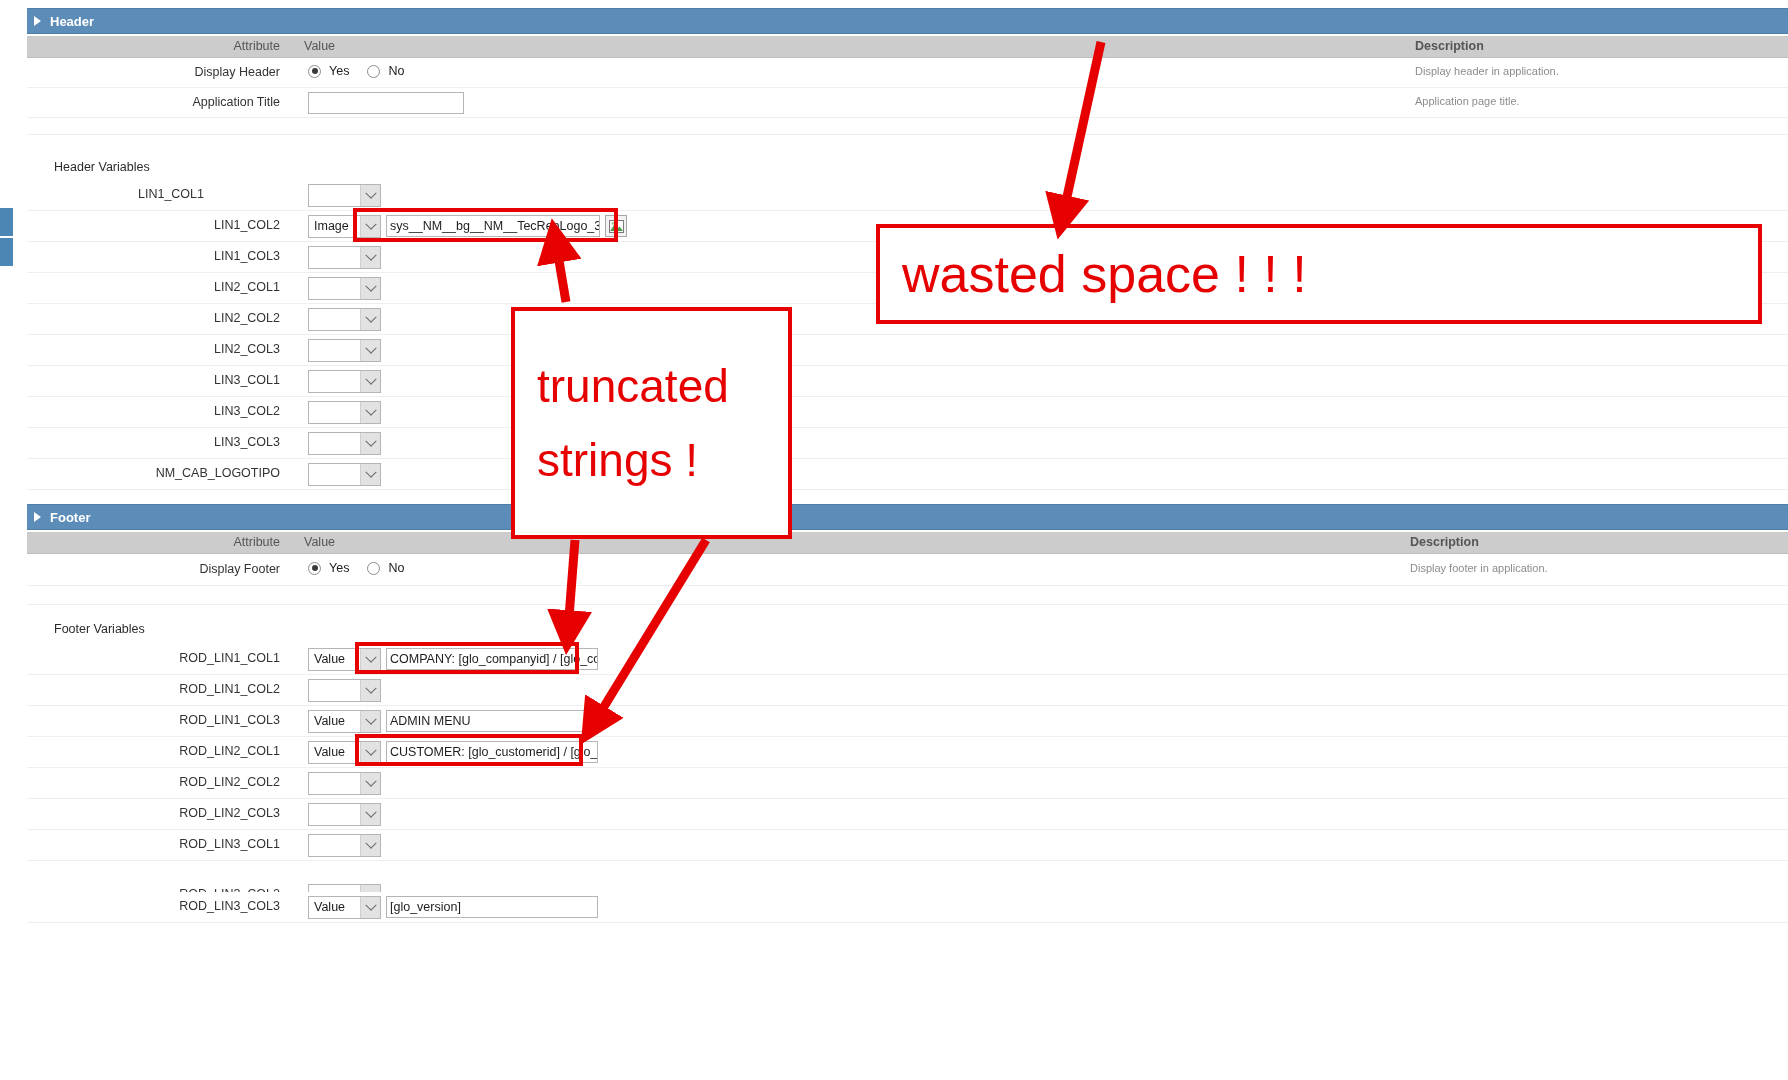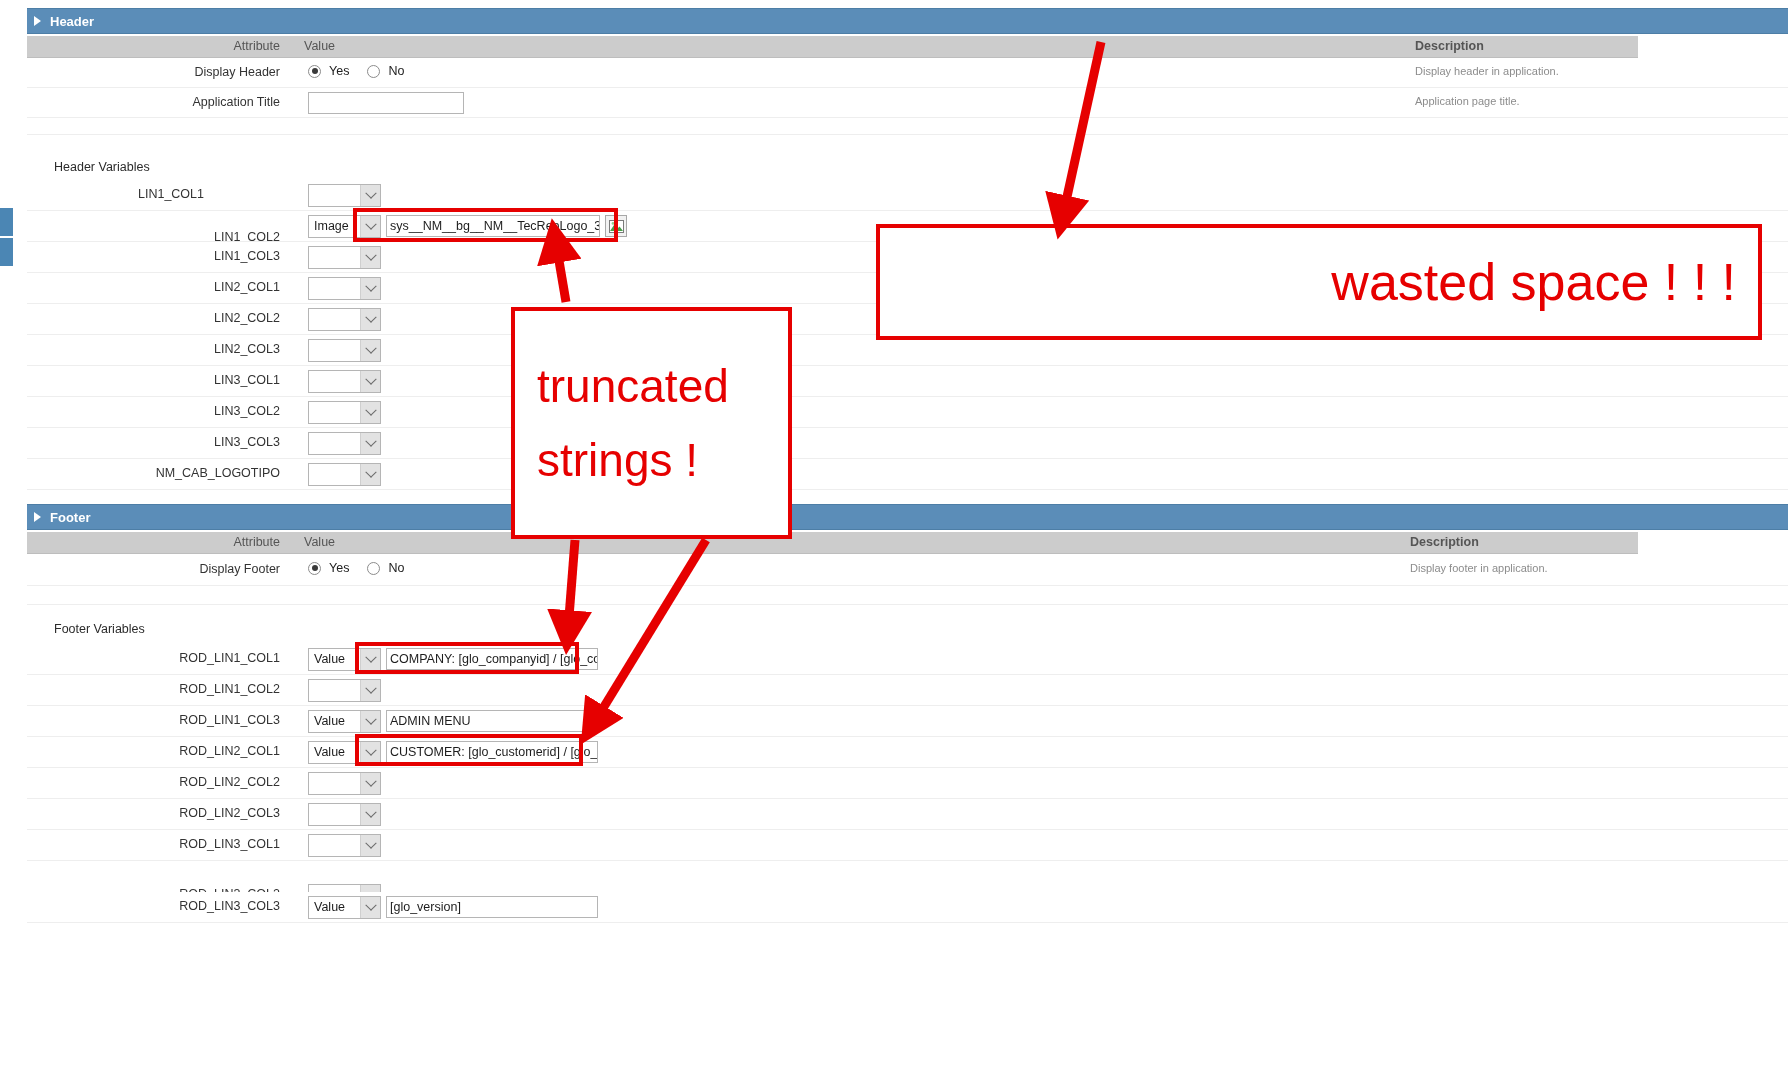--- a/index.html
+++ b/index.html
@@ -65,21 +65,21 @@
   .section-bar .title {
     color: #ffffff;
     font-size: 13px;
     font-weight: bold;
   }
 
   
   .table-head {
     position: absolute;
     left: 0;
-    width: 1611px;
+    width: 1761px;
     height: 22px;
     background: #cccccc;
     border-bottom: 1px solid #bdbdbd;
     box-sizing: border-box;
   }
   .th {
     position: absolute;
     top: 3px;
     font-size: 12.5px;
     color: #555555;
@@ -301,21 +301,21 @@
         <div class="row" style="top: 180px; height: 31px;">
           <span class="label" style="top: 7px; text-align: center;">LIN1_COL1</span>
           <span class="select" style="left: 281px; top: 4px;">
             <span class="sel-text"></span>
             <span class="sel-arrow">
               <i></i>
             </span>
           </span>
         </div>
         <div class="row" style="top: 211px; height: 31px;">
-          <span class="label" style="top: 7px; margin-top: 12px;">LIN1_COL2</span>
+          <span class="label" style="top: 7px;">LIN1_COL2</span>
           <span class="select" style="left: 281px; top: 4px;">
             <span class="sel-text">Image</span>
             <span class="sel-arrow">
               <i></i>
             </span>
           </span>
           <span class="text-input" style="left: 359px; top: 4px; width: 214px;">sys__NM__bg__NM__TecRepLogo_3(</span>
           <span class="img-btn" style="left: 578px; top: 4px;">
             <svg width="15" height="13" viewBox="0 0 15 13">
               <rect x="0.5" y="0.5" width="14" height="12" fill="#ffffff" stroke="#7a7a7a"></rect>
@@ -511,21 +511,21 @@
           <span class="text-input" style="left: 359px; top: 4px; width: 212px;">[glo_version]</span>
         </div>
       </div>
 
   </div>
 
   <div class="hl-box" style="left:353px;top:208px;width:265px;height:34px;"></div>
   <div class="hl-box" style="left:355px;top:642px;width:224px;height:32px;"></div>
   <div class="hl-box" style="left:355px;top:734px;width:228px;height:32px;"></div>
 
-  <div class="anno-box wide" style="left:876px;top:224px;width:886px;height:116px;text-align:right;">
+  <div class="anno-box wide" style="left:876px;top:224px;width:886px;height:100px;">
     <span class="anno-line">wasted space ! ! !</span>
   </div>
 
   <div class="anno-box" style="left:511px;top:307px;width:281px;height:232px;">
     <span class="anno-line">truncated</span>
     <span class="anno-line">strings !</span>
   </div>
 
   <svg class="arrow-layer" viewBox="0 0 1788 1080">
     <defs>

